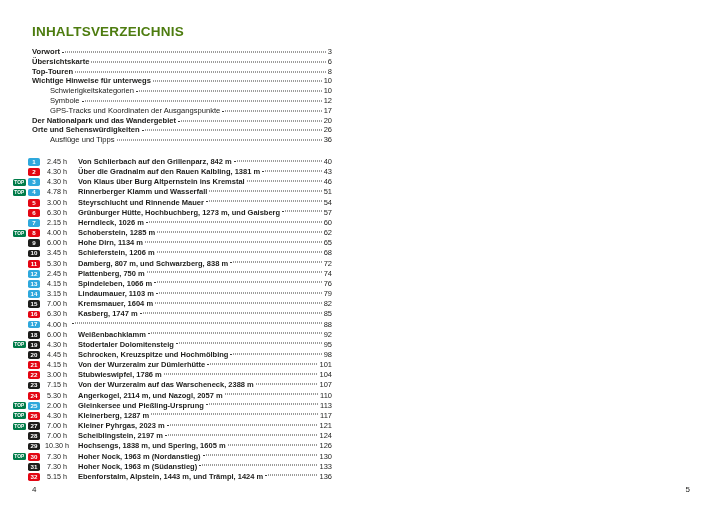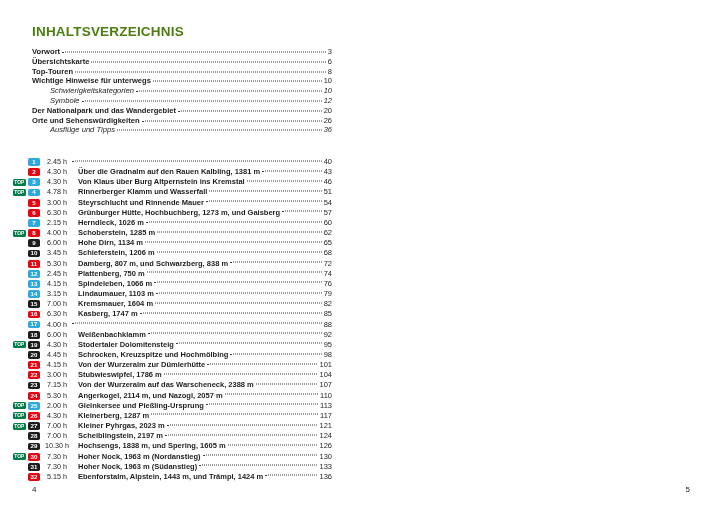--- a/index.html
+++ b/index.html
@@ -14,21 +14,21 @@
   #right-page{left:360px;width:360px;}
 
   .toc-heading{
     position:absolute;left:32px;top:24px;margin:0;
     font-size:13.5px;font-weight:bold;color:#4d7c0f;letter-spacing:.2px;
   }
 
   .front-matter{position:absolute;left:32px;top:47px;width:300px;}
   .fm-row{display:flex;align-items:baseline;height:9.8px;font-size:7.6px;line-height:9.8px;}
   .fm-row.bold .fm-label{font-weight:bold;}
-  .fm-row.ind{padding-left:18px;font-style:italic;}
+  .fm-row.ind{padding-left:18px;}
 
   .tour-list{position:absolute;width:318px;}
   #left-tours{left:14px;top:157px;}
 
   .tour-row{display:flex;align-items:center;height:10.17px;font-size:7.5px;line-height:10.17px;}
   .topzone{width:12px;flex:none;display:flex;justify-content:flex-end;margin-right:2px;}
   .top-badge{
     background:#007c49;color:#fff;font-size:4.8px;font-weight:bold;
     border-radius:1.5px;height:7px;line-height:7.2px;padding:0 1.5px;letter-spacing:.2px;
   }
@@ -78,20 +78,25 @@
       <div class="fm-row ind">
         <span class="fm-label">Schwierigkeitskategorien</span>
         <span class="leader"></span>
         <span class="pgnum">10</span>
       </div>
       <div class="fm-row ind">
         <span class="fm-label">Symbole</span>
         <span class="leader"></span>
         <span class="pgnum">12</span>
       </div>
+      <div class="fm-row ind">
+        <span class="fm-label">GPS-Tracks und Koordinaten der Ausgangspunkte</span>
+        <span class="leader"></span>
+        <span class="pgnum">17</span>
+      </div>
       <div class="fm-row bold">
         <span class="fm-label">Der Nationalpark und das Wandergebiet</span>
         <span class="leader"></span>
         <span class="pgnum">20</span>
       </div>
       <div class="fm-row bold">
         <span class="fm-label">Orte und Sehenswürdigkeiten</span>
         <span class="leader"></span>
         <span class="pgnum">26</span>
       </div>
@@ -99,20 +104,21 @@
         <span class="fm-label">Ausflüge und Tipps</span>
         <span class="leader"></span>
         <span class="pgnum">36</span>
       </div>
     </div>
   <div class="tour-list" id="left-tours">
       <div class="tour-row">
         <span class="topzone"></span>
         <span class="num-badge badge-blue">1</span>
         <span class="time">2.45 h</span>
+        <span class="title">Von Schlierbach auf den Grillenparz, 842 m</span>
         <span class="leader"></span>
         <span class="pgnum">40</span>
       </div>
       <div class="tour-row">
         <span class="topzone"></span>
         <span class="num-badge badge-red">2</span>
         <span class="time">4.30 h</span>
         <span class="title">Über die Gradnalm auf den Rauen Kalbling, 1381 m</span>
         <span class="leader"></span>
         <span class="pgnum">43</span>

